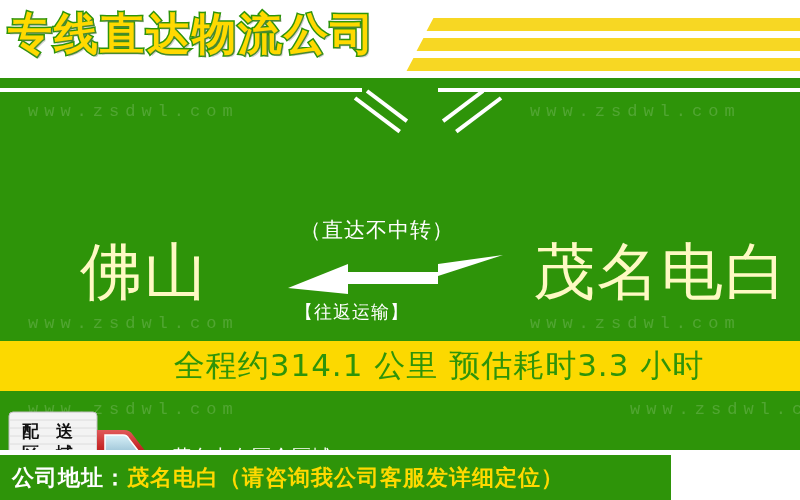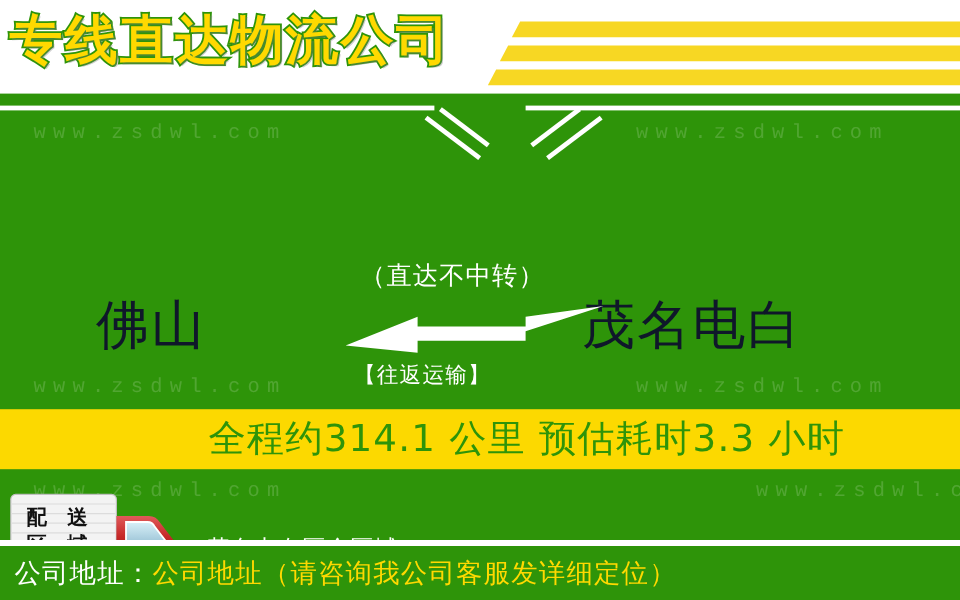--- a/index.html
+++ b/index.html
@@ -91,29 +91,29 @@
     background: #ffffff;
   }
   #chev-l1 { left: 355px; top: 18px; transform: rotate(37deg);  transform-origin: left center; }
   #chev-r1 { left: 445px; top: 18px; transform: rotate(-37deg); transform-origin: right center; }
   #chev-l2 { left: 367px; top: 11px; transform: rotate(37deg);  transform-origin: left center; width: 50px; }
   #chev-r2 { left: 433px; top: 11px; transform: rotate(-37deg); transform-origin: right center; width: 50px; }
 
   
   .city {
     position: absolute;
-    color: #0f172a;
-    font-size: 44px;
+    color: #fef9c3;
+    font-size: 62px;
     font-weight: normal;
     letter-spacing: 2px;
     white-space: nowrap;
     line-height: 72px;
   }
   #city-origin { left: 80px; top: 158px; }
-  #city-dest   { left: 485px; top: 158px; }
+  #city-dest   { left: 533px; top: 158px; }
 
   
   #route-note-top {
     position: absolute;
     left: 300px; top: 138px;
     width: 200px;
     color: #ffffff;
     font-size: 21px;
     letter-spacing: 1px;
     white-space: nowrap;
@@ -180,25 +180,26 @@
     color: #111111;
     font-size: 17px;
     font-weight: bold;
     font-family: "DejaVu Sans", "Liberation Sans", sans-serif;
   }
 
   
   #footer {
     position: absolute;
     left: 0; top: 455px;
-    width: 800px; height: 45px;
+    width: 671px; height: 45px;
     background: #2E9409;
     display: flex;
     align-items: center;
     overflow: hidden;
+    font-weight: bold;
   }
   #footer-divider {
     position: absolute;
     left: 0; top: 450px;
     width: 800px; height: 5px;
     background: #ffffff;
   }
   #footer-label {
     margin-left: 12px;
     color: #ffffff;
@@ -313,16 +314,16 @@
     <div class="cargo-label" style="left:56px; top:342px;">送</div>
     <div class="cargo-label" style="left:22px; top:364px;">区</div>
     <div class="cargo-label" style="left:56px; top:364px;">域</div>
 
     <div id="delivery-area-text">茂名电白区全区域</div>
   </div>
 
   <div id="footer-divider"></div>
   <div id="footer">
     <span id="footer-label">公司地址：</span>
-    <span id="footer-address">公司地址（请咨询我公司客服发详细定位）</span>
+    <span id="footer-address">茂名电白（请咨询我公司客服发详细定位）</span>
   </div>
 
 </div>
 
 </body></html>

